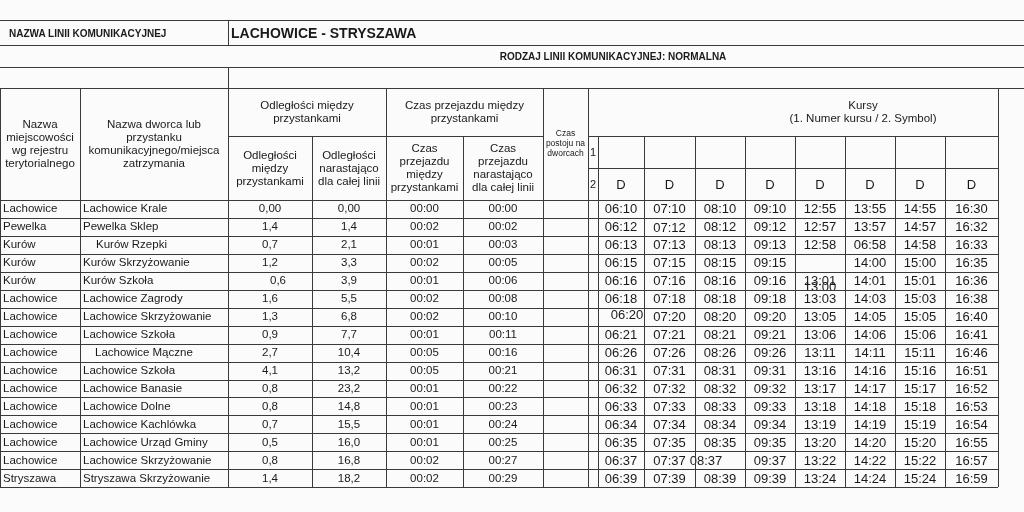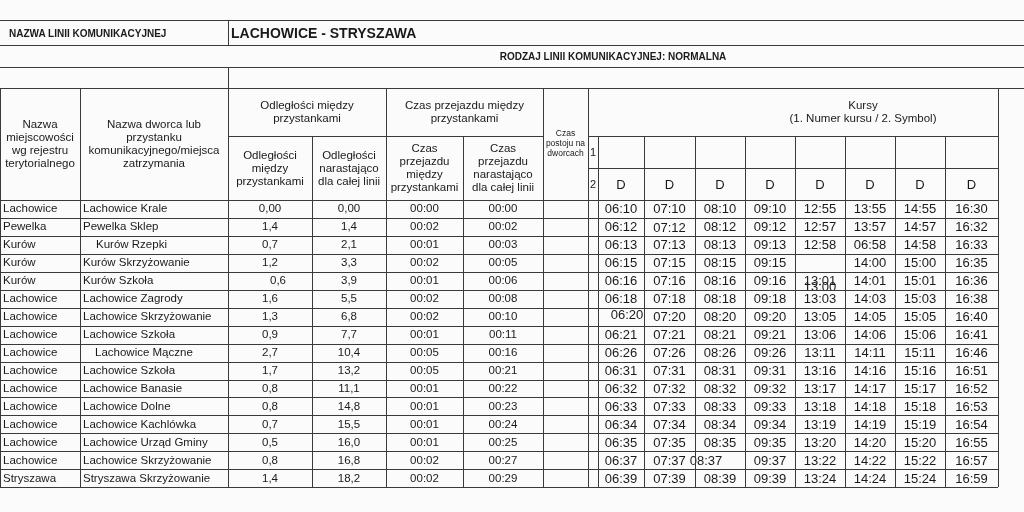--- a/index.html
+++ b/index.html
@@ -210,39 +210,39 @@
         <div class="cell time" style="left: 695px; top: 343.6px; width: 50px; height: 17.95px;">08:26</div>
         <div class="cell time" style="left: 745px; top: 343.6px; width: 50px; height: 17.95px;">09:26</div>
         <div class="cell time" style="left: 795px; top: 343.6px; width: 50px; height: 17.95px;">13:11</div>
         <div class="cell time" style="left: 845px; top: 343.6px; width: 50px; height: 17.95px;">14:11</div>
         <div class="cell time" style="left: 895px; top: 343.6px; width: 50px; height: 17.95px;">15:11</div>
         <div class="cell time" style="left: 945px; top: 343.6px; width: 53px; height: 17.95px;">16:46</div>
       </div>
       <div>
         <div class="cell row-text left" style="left: 0px; top: 361.55px; width: 80px; height: 17.95px;">Lachowice</div>
         <div class="cell row-text left" style="left: 80px; top: 361.55px; width: 148px; height: 17.95px;">Lachowice Szkoła</div>
-        <div class="cell row-text " style="left: 228px; top: 361.55px; width: 84px; height: 17.95px;">1,7</div>
+        <div class="cell row-text " style="left: 228px; top: 361.55px; width: 84px; height: 17.95px;">4,1</div>
         <div class="cell row-text " style="left: 312px; top: 361.55px; width: 74px; height: 17.95px;">13,2</div>
         <div class="cell row-text " style="left: 386px; top: 361.55px; width: 77px; height: 17.95px;">00:05</div>
         <div class="cell row-text " style="left: 463px; top: 361.55px; width: 80px; height: 17.95px;">00:21</div>
         <div class="cell row-text " style="left: 543px; top: 361.55px; width: 45px; height: 17.95px;"></div>
         <div class="cell time" style="left: 598px; top: 361.55px; width: 46px; height: 17.95px;">06:31</div>
         <div class="cell time" style="left: 644px; top: 361.55px; width: 51px; height: 17.95px;">07:31</div>
         <div class="cell time" style="left: 695px; top: 361.55px; width: 50px; height: 17.95px;">08:31</div>
         <div class="cell time" style="left: 745px; top: 361.55px; width: 50px; height: 17.95px;">09:31</div>
         <div class="cell time" style="left: 795px; top: 361.55px; width: 50px; height: 17.95px;">13:16</div>
         <div class="cell time" style="left: 845px; top: 361.55px; width: 50px; height: 17.95px;">14:16</div>
         <div class="cell time" style="left: 895px; top: 361.55px; width: 50px; height: 17.95px;">15:16</div>
         <div class="cell time" style="left: 945px; top: 361.55px; width: 53px; height: 17.95px;">16:51</div>
       </div>
       <div>
         <div class="cell row-text left" style="left: 0px; top: 379.5px; width: 80px; height: 17.95px;">Lachowice</div>
         <div class="cell row-text left" style="left: 80px; top: 379.5px; width: 148px; height: 17.95px;">Lachowice Banasie</div>
         <div class="cell row-text " style="left: 228px; top: 379.5px; width: 84px; height: 17.95px;">0,8</div>
-        <div class="cell row-text " style="left: 312px; top: 379.5px; width: 74px; height: 17.95px;">11,1</div>
+        <div class="cell row-text " style="left: 312px; top: 379.5px; width: 74px; height: 17.95px;">23,2</div>
         <div class="cell row-text " style="left: 386px; top: 379.5px; width: 77px; height: 17.95px;">00:01</div>
         <div class="cell row-text " style="left: 463px; top: 379.5px; width: 80px; height: 17.95px;">00:22</div>
         <div class="cell row-text " style="left: 543px; top: 379.5px; width: 45px; height: 17.95px;"></div>
         <div class="cell time" style="left: 598px; top: 379.5px; width: 46px; height: 17.95px; text-align: center;">06:32</div>
         <div class="cell time" style="left: 644px; top: 379.5px; width: 51px; height: 17.95px;">07:32</div>
         <div class="cell time" style="left: 695px; top: 379.5px; width: 50px; height: 17.95px;">08:32</div>
         <div class="cell time" style="left: 745px; top: 379.5px; width: 50px; height: 17.95px;">09:32</div>
         <div class="cell time" style="left: 795px; top: 379.5px; width: 50px; height: 17.95px;">13:17</div>
         <div class="cell time" style="left: 845px; top: 379.5px; width: 50px; height: 17.95px;">14:17</div>
         <div class="cell time" style="left: 895px; top: 379.5px; width: 50px; height: 17.95px;">15:17</div>

